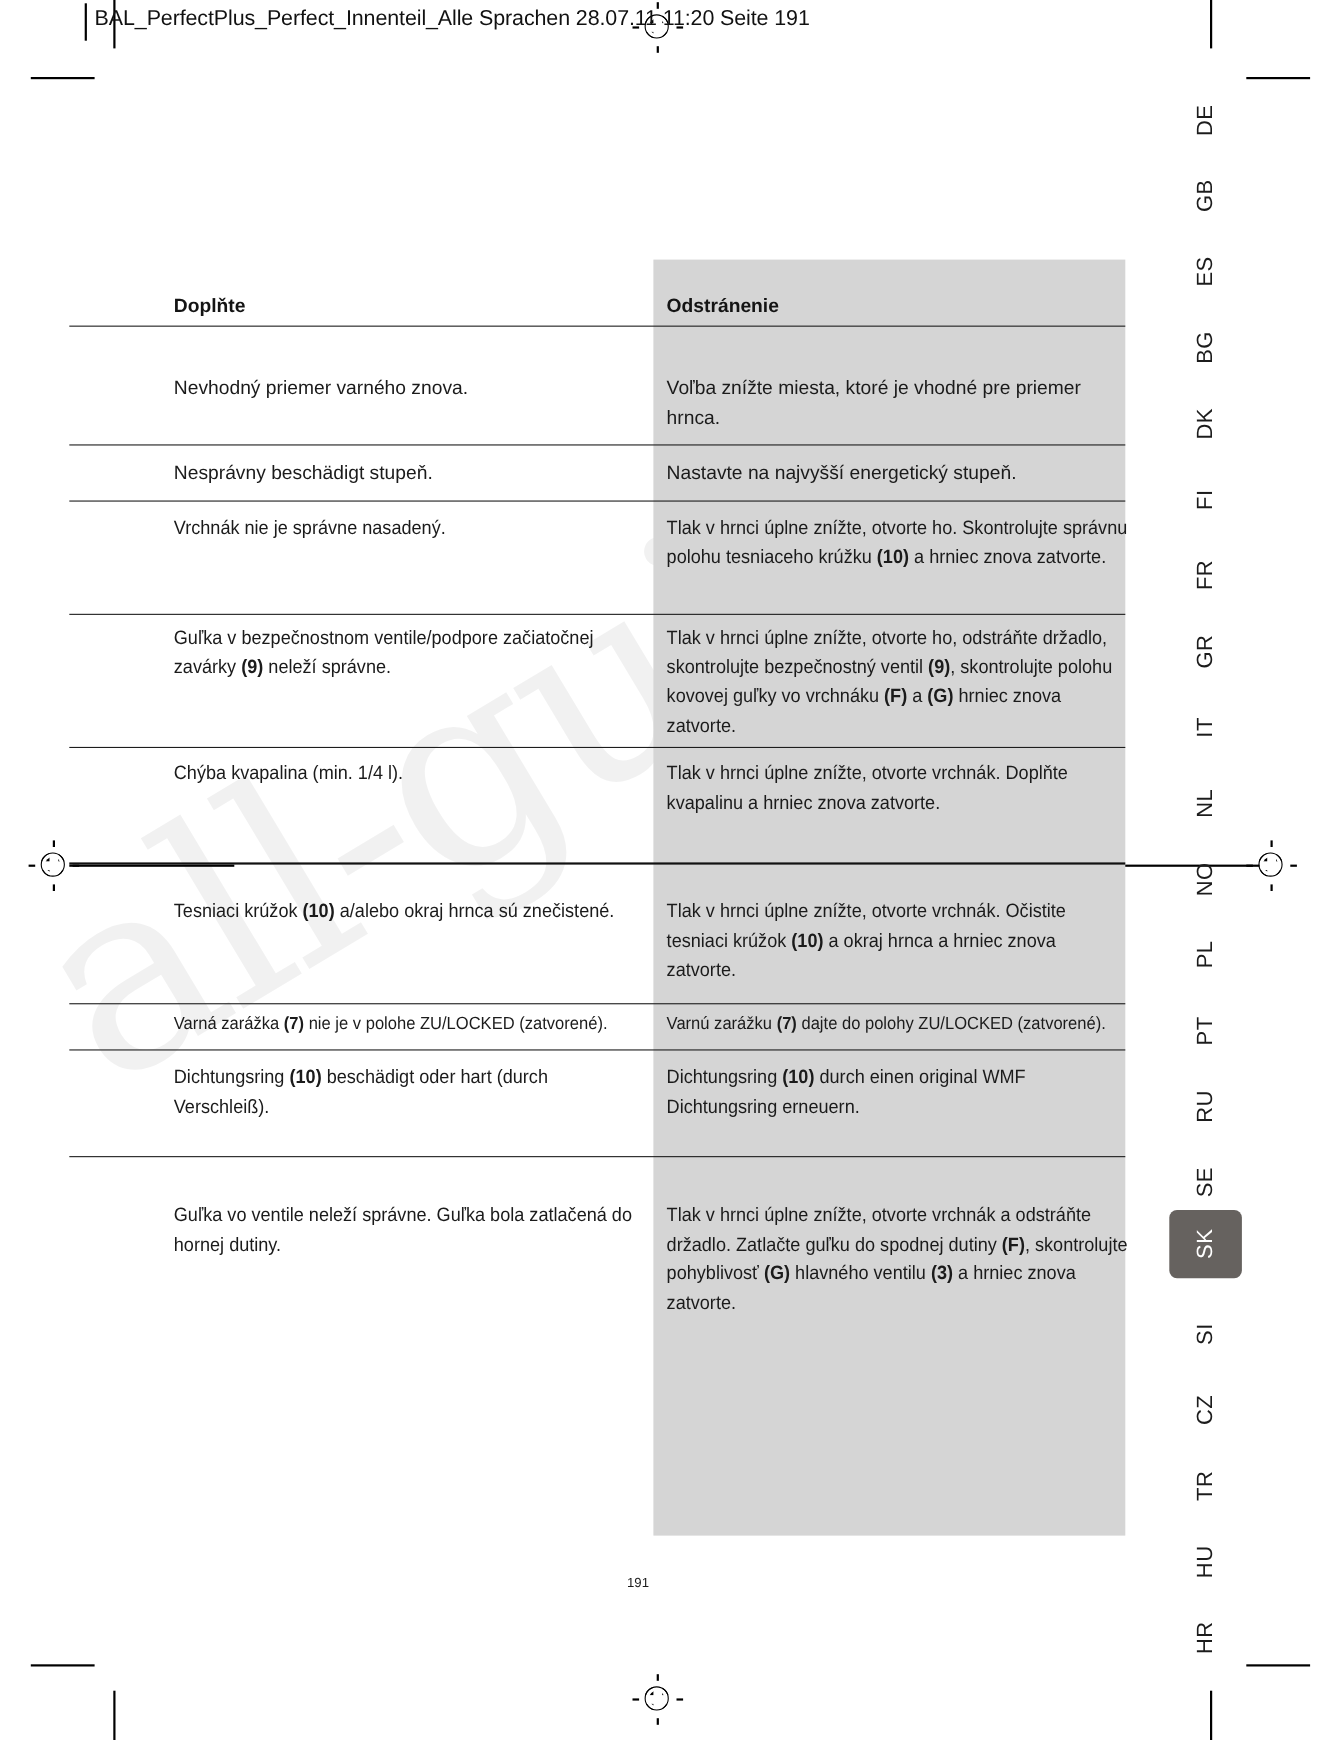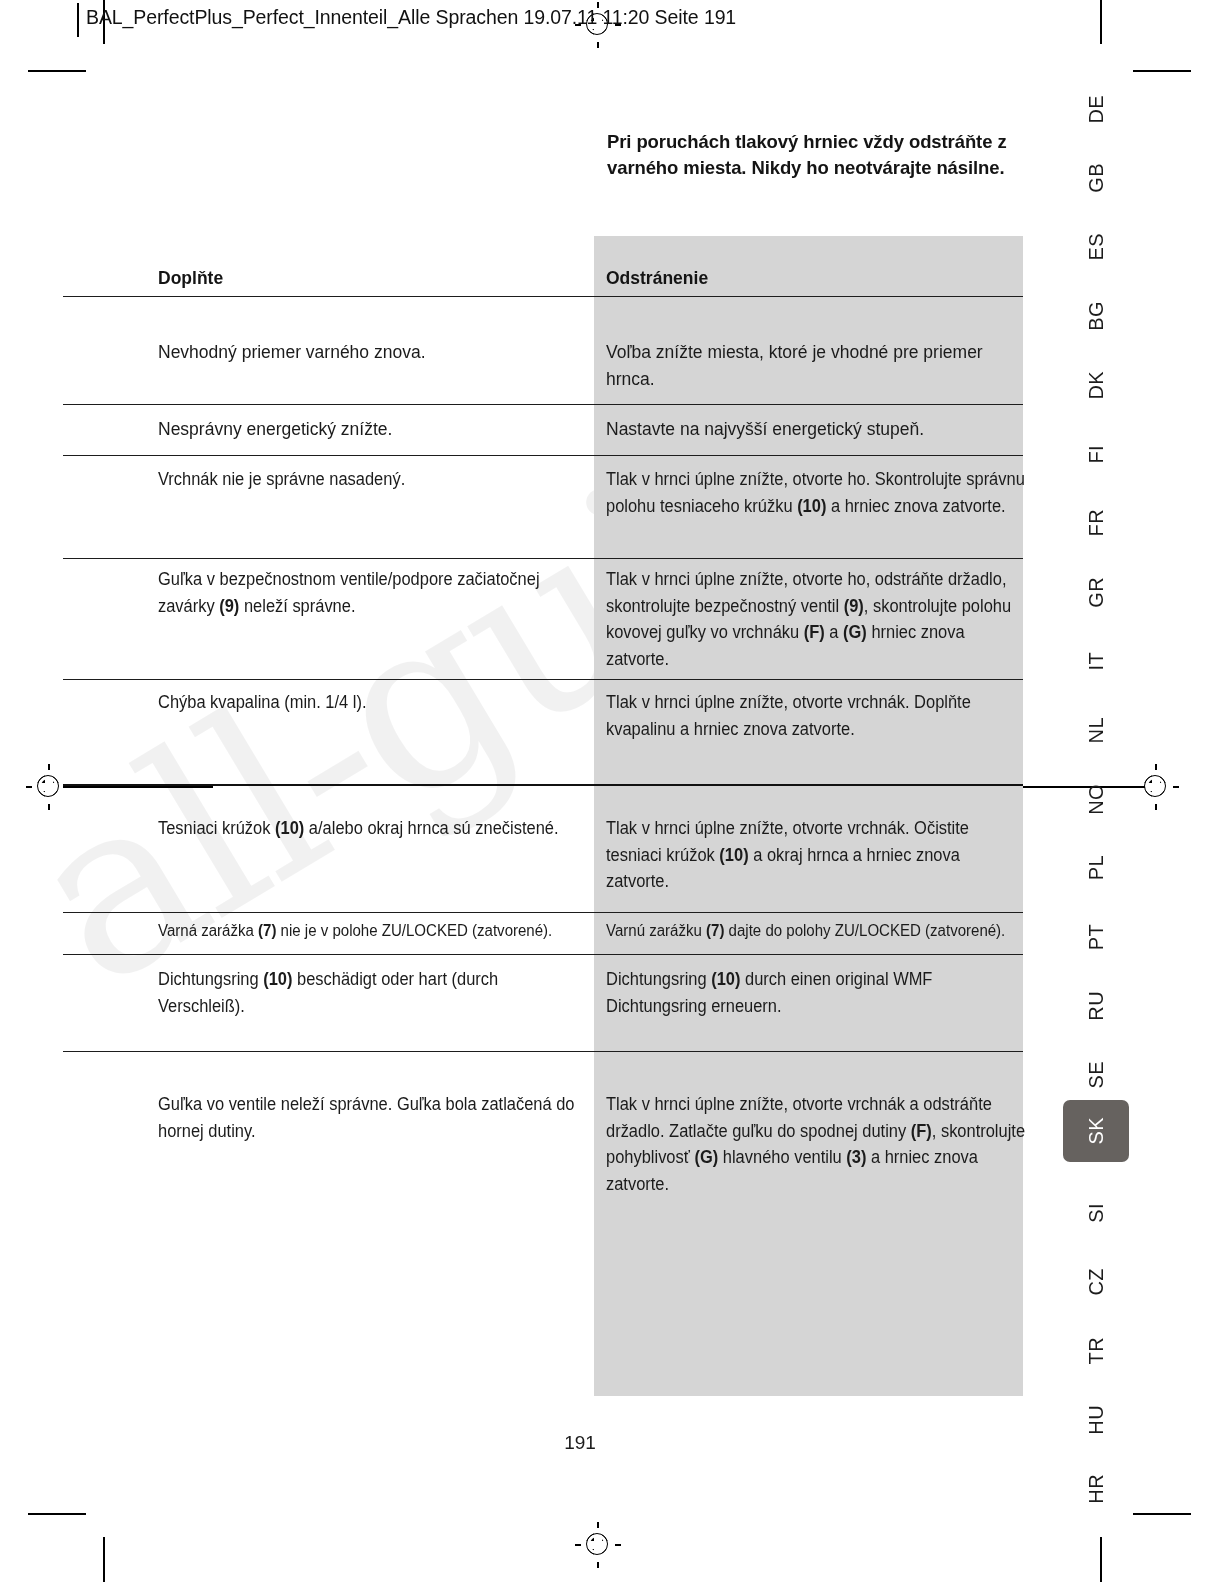--- a/index.html
+++ b/index.html
@@ -196,21 +196,21 @@
     color: #ffffff;
   }
 
   
   #page-number {
     position: absolute;
     left: 0;
     top: 1432px;
     width: 1160px;
     text-align: center;
-    font-size: 19px;
+    font-size: 12px;
     color: #1c1c1c;
   }
 
   
   #watermark {
     position: absolute;
     left: 118px;
     top: 560px;
     width: 740px;
     height: 720px;
@@ -275,42 +275,41 @@
       <div class="dot"></div>
     <div class="notchw"></div>
       <div class="notchh"></div>
     <div class="ring"></div>
   </div>
 
   <div class="crop-line" style="left:63px; top:786px; width:150px; height:2.2px;"></div>
   <div class="crop-line" style="left:1010px; top:786px; width:135px; height:2.2px;"></div>
 
   <div id="header-rule"></div>
-  <div id="doc-header">BAL_PerfectPlus_Perfect_Innenteil_Alle Sprachen  19.07.11  11:20  Seite 191</div>
-
-  <div id="intro-note">Pri poruchách tlakový hrniec vždy odstráňte z varného miesta. Nikdy ho neotvárajte násilne.</div>
+  <div id="doc-header">BAL_PerfectPlus_Perfect_Innenteil_Alle Sprachen  28.07.11  11:20  Seite 191</div>
+
 
   <div id="table">
 
     <div class="gray-band" style="top:0; height:1160px;"></div>
 
     <div class="row" style="top:30px;">
       <div class="cell cause t-head">Doplňte</div>
       <div class="cell fix t-head">Odstránenie</div>
     </div>
     <div class="rule" style="top:60px;"></div>
 
     <div class="row" style="top:103px;">
       <div class="cell cause t-body">Nevhodný priemer varného znova.</div>
       <div class="cell fix t-body">Voľba znížte miesta, ktoré je vhodné pre priemer hrnca.</div>
     </div>
     <div class="rule" style="top:168px;"></div>
 
     <div class="row" style="top:180px;">
-      <div class="cell cause t-body">Nesprávny energetický znížte.</div>
+      <div class="cell cause t-body">Nesprávny beschädigt stupeň.</div>
       <div class="cell fix t-body">Nastavte na najvyšší energetický stupeň.</div>
     </div>
     <div class="rule" style="top:219px;"></div>
 
     <div class="row" style="top:230px;">
       <div class="cell cause t-body cond">Vrchnák nie je správne nasadený.</div>
       <div class="cell fix t-body cond">Tlak v hrnci úplne znížte, otvorte ho. Skontrolujte správnu polohu tesniaceho krúžku <b>(10)</b> a hrniec znova zatvorte.</div>
     </div>
     <div class="rule" style="top:322px;"></div>
 

